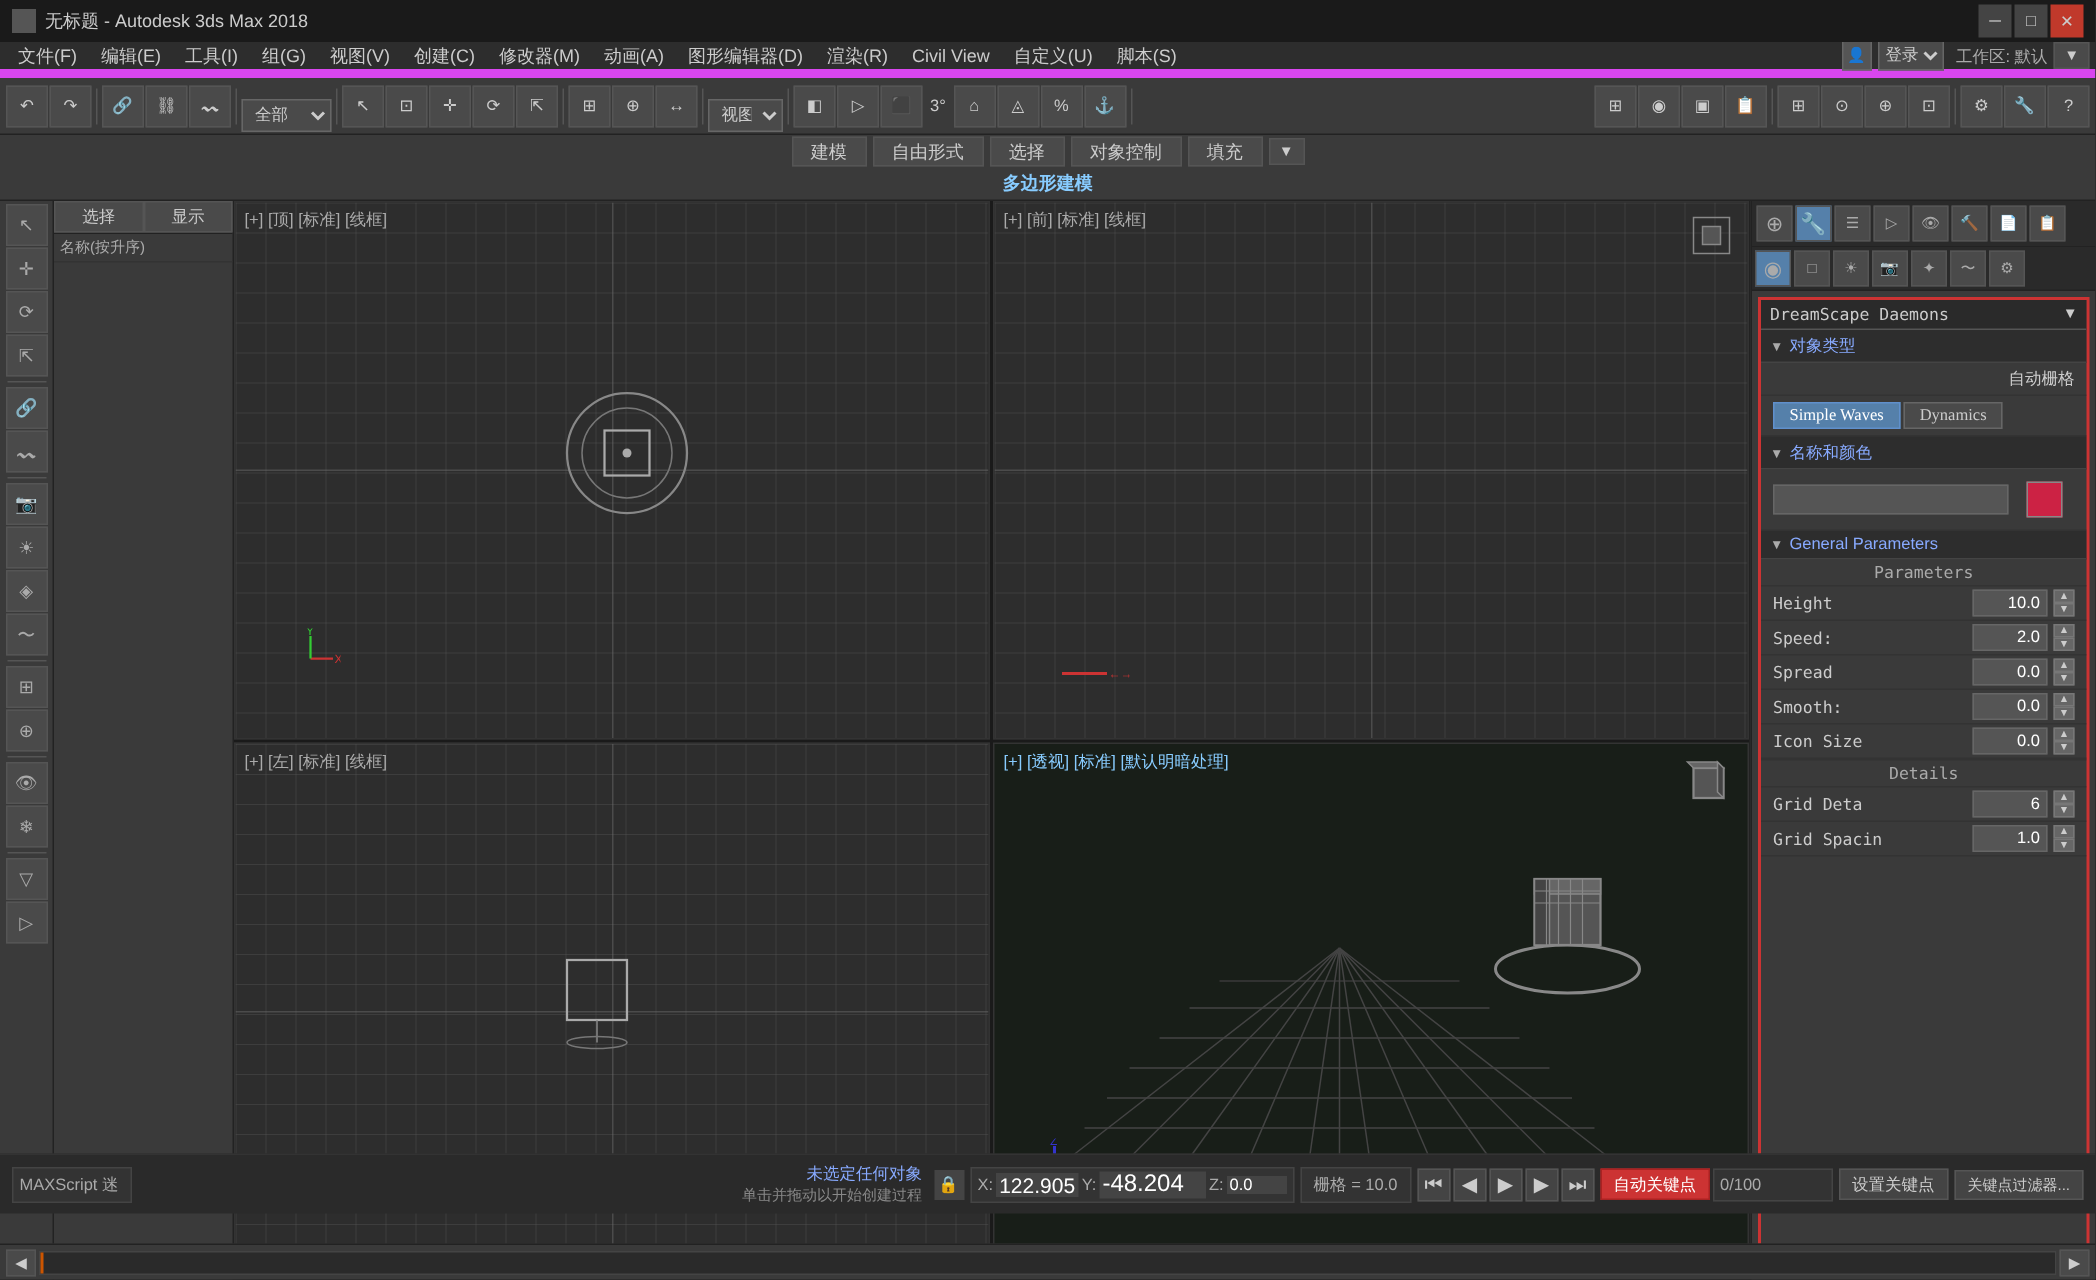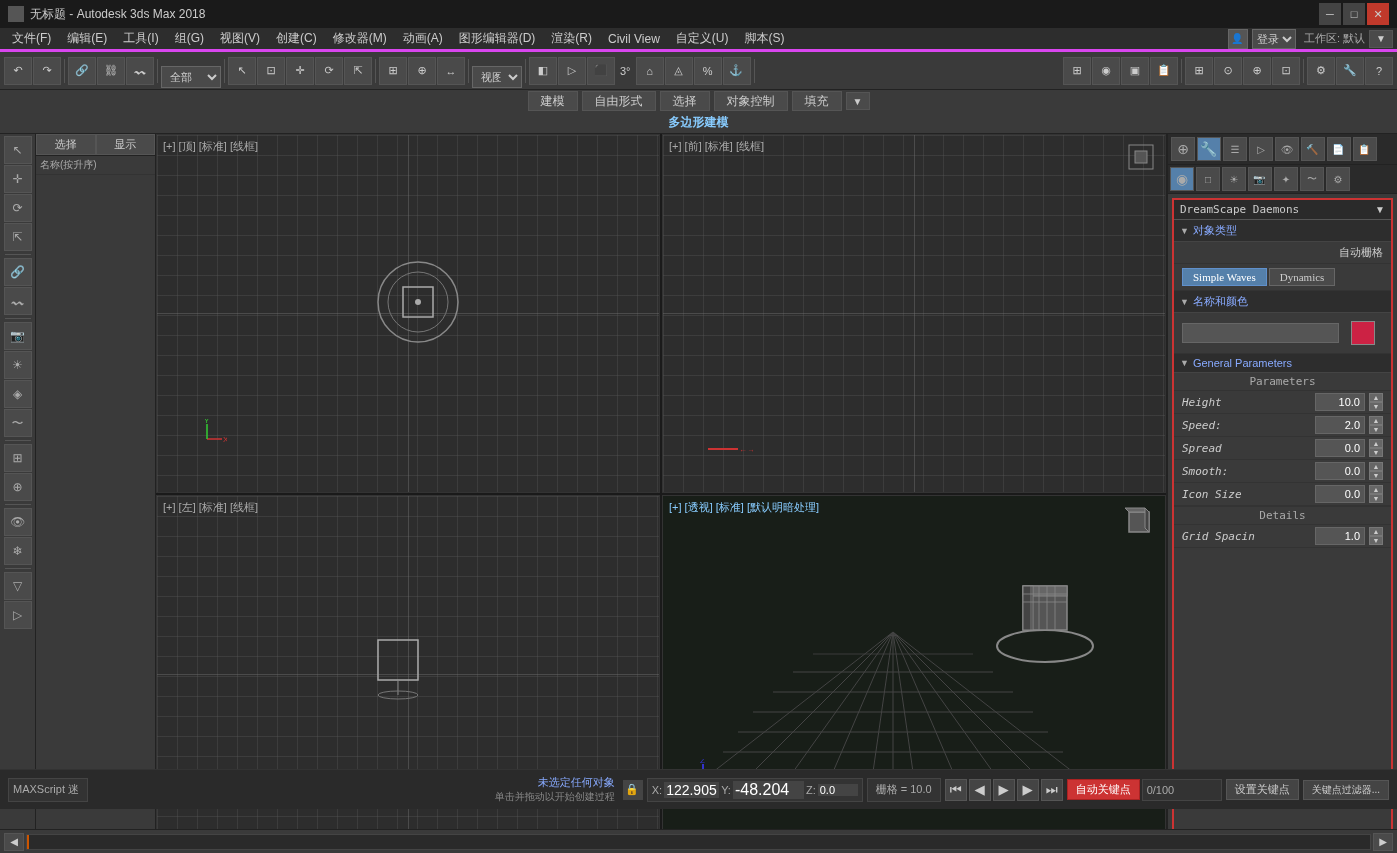--- a/index.html
+++ b/index.html
@@ -52,21 +52,21 @@
     #title-bar .win-btn.close { background: #c0392b; }
 
     
     #menu-bar {
       width: 100%;
       height: 24px;
       background: #2d2d2d;
       display: flex;
       align-items: center;
       padding: 0 4px;
-      border-bottom: 3px solid #d946ef;
+      border-bottom: 6px solid #d946ef;
     }
     .menu-item {
       padding: 2px 8px;
       cursor: pointer;
       font-size: 12px;
       color: #ccc;
       white-space: nowrap;
     }
 
     
@@ -196,21 +196,21 @@
       border-bottom: 1px solid #555;
     }
     .ds-row {
       display: flex;
       align-items: center;
       padding: 2px 8px;
       gap: 4px;
       font-size: 11px;
       border-bottom: 1px solid #333;
     }
-    .ds-row label { flex: 1; color: #ccc; white-space: nowrap; font-family: monospace; font-style: italic; }
+    .ds-row label { flex: 1; color: #ccc; white-space: nowrap; font-family: monospace; }
     .ds-input {
       width: 55px; height: 18px;
       background: #555;
       border: 1px solid #666;
       color: #fff;
       font-size: 11px;
       padding: 0 4px;
       text-align: right;
     }
     .ds-spinner {
@@ -710,20 +710,28 @@
           <div class="ds-spinner">
             <button class="ds-spin-btn">▲</button>
             <button class="ds-spin-btn">▼</button>
           </div>
         </div>
 
         <div style="padding:2px 8px;font-size:11px;color:#aaa;font-family:monospace;text-align:center;border-top:1px solid #333;border-bottom:1px solid #333;">
           <span>Details</span>
         </div>
 
+        <div class="ds-row">
+          <label>Grid Deta</label>
+          <input type="text" class="ds-input" style="width: 50px;" value="6">
+          <div class="ds-spinner">
+            <button class="ds-spin-btn">▲</button>
+            <button class="ds-spin-btn">▼</button>
+          </div>
+        </div>
 
         <div class="ds-row">
           <label>Grid Spacin</label>
           <input type="text" class="ds-input" style="width: 50px;" value="1.0">
           <div class="ds-spinner">
             <button class="ds-spin-btn">▲</button>
             <button class="ds-spin-btn">▼</button>
           </div>
         </div>
 

